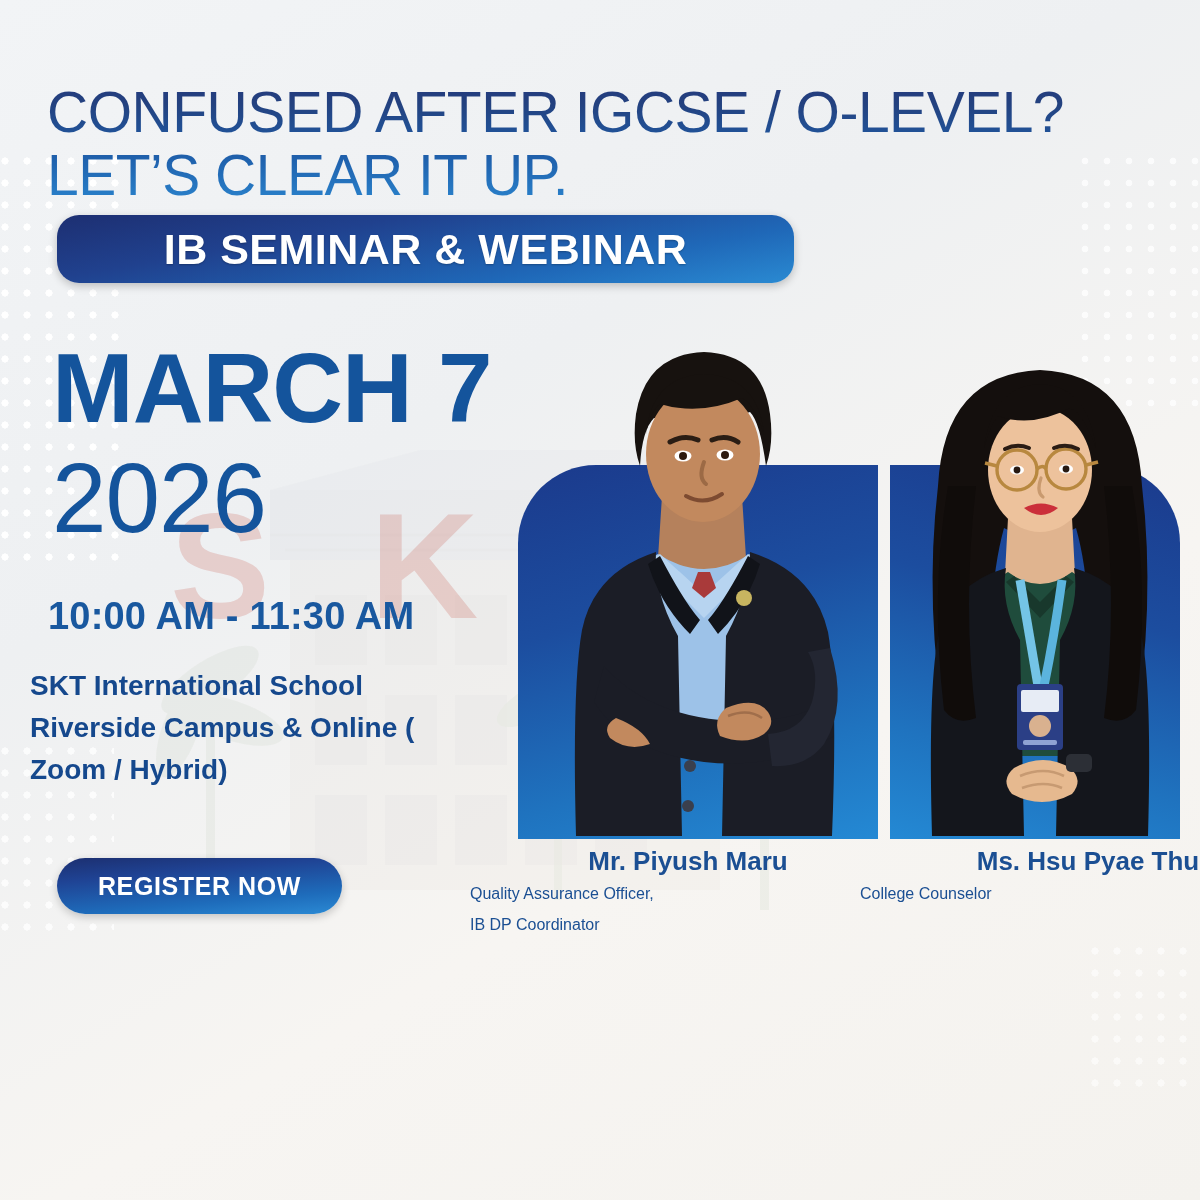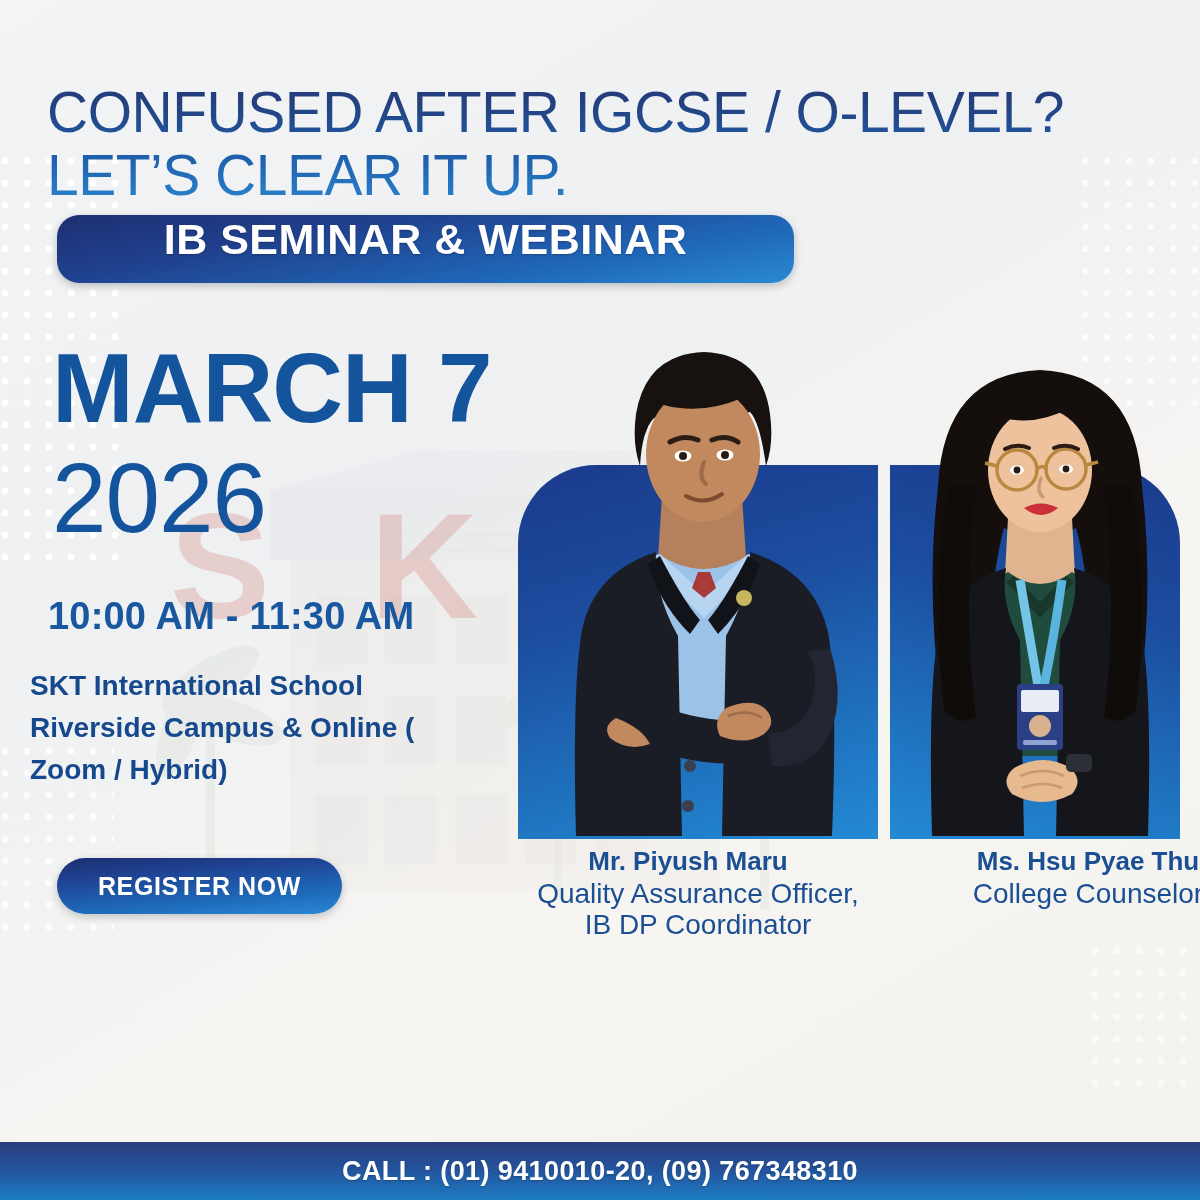--- a/index.html
+++ b/index.html
@@ -47,21 +47,21 @@
     -webkit-text-fill-color:transparent;
     white-space:pre-line;
   }
 
   
   .banner{
     position:absolute;left:57px;top:215px;width:737px;height:68px;
     border-radius:22px;
     background:linear-gradient(170deg,#1d2f72 0%,#20418e 32%,#1f68b8 72%,#2a8ad2 100%);
     box-shadow:0 3px 9px rgba(0,0,0,.22);
-    display:flex;align-items:flex-start;justify-content:center;
+    display:flex;align-items:center;justify-content:center;
   }
   .banner-text{
     color:#ffffff;font-weight:700;font-size:43px;letter-spacing:.5px;
     text-shadow:0 1px 2px rgba(0,0,0,.25);
   }
 
   
   .date-line1{
     position:absolute;left:52px;top:338px;
     font-weight:700;font-size:98px;line-height:100px;color:#14549c;letter-spacing:-1px;
@@ -102,21 +102,21 @@
     background:linear-gradient(165deg,#1b3a8c 0%,#1c4d9f 38%,#1f73bf 75%,#2489d4 100%);
     border-radius:78px 0 0 0;}
   .sp2 .sp-panel-b{left:890px;top:465px;width:290px;height:374px;
     background:linear-gradient(195deg,#1b3a8c 0%,#1c4d9f 38%,#1f73bf 75%,#2489d4 100%);
     border-radius:0 78px 0 0;}
 
   .sp-name{
     position:absolute;text-align:center;font-weight:700;font-size:26px;color:#1b4f93;
   }
   .sp-role{
-    position:absolute;text-align:center;font-size:28px;line-height:31px;color:#1b4f93;
+    position:absolute;text-align:left;font-size:16px;line-height:31px;color:#1b4f93;
   }
   .sp1 .sp-name{left:460px;top:846px;width:456px;}
   .sp1 .sp-role{left:470px;top:878px;width:456px;white-space:pre-line;}
   .sp2 .sp-name{left:860px;top:846px;width:456px;}
   .sp2 .sp-role{left:860px;top:878px;width:456px;white-space:pre-line;}
 
   
   .person{position:absolute;}
 
   
@@ -356,17 +356,14 @@
     
     
 
     
 
     
     
 
   </div>
 
-  <div class="footer">
-    <span class="footer-text">CALL : (01) 9410010-20, (09) 767348310</span>
-  </div>
 
 </div>
 
 </body></html>

